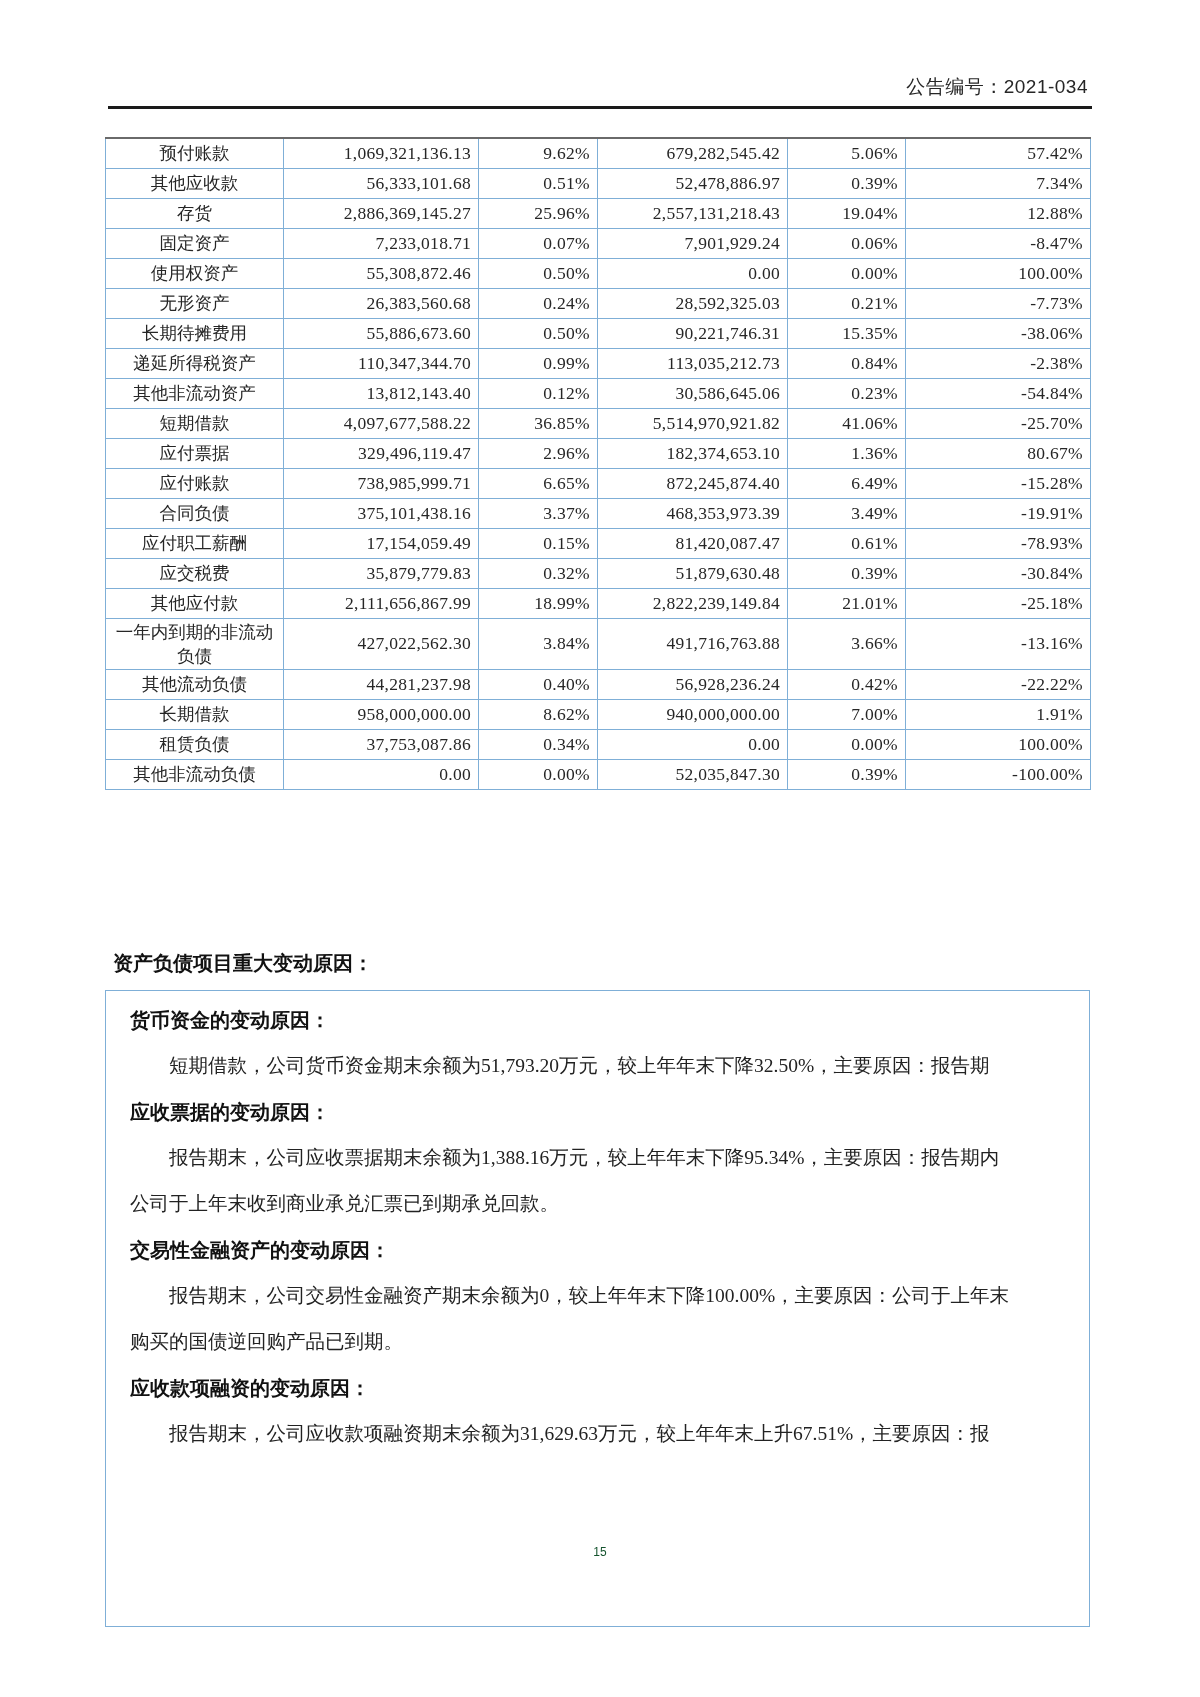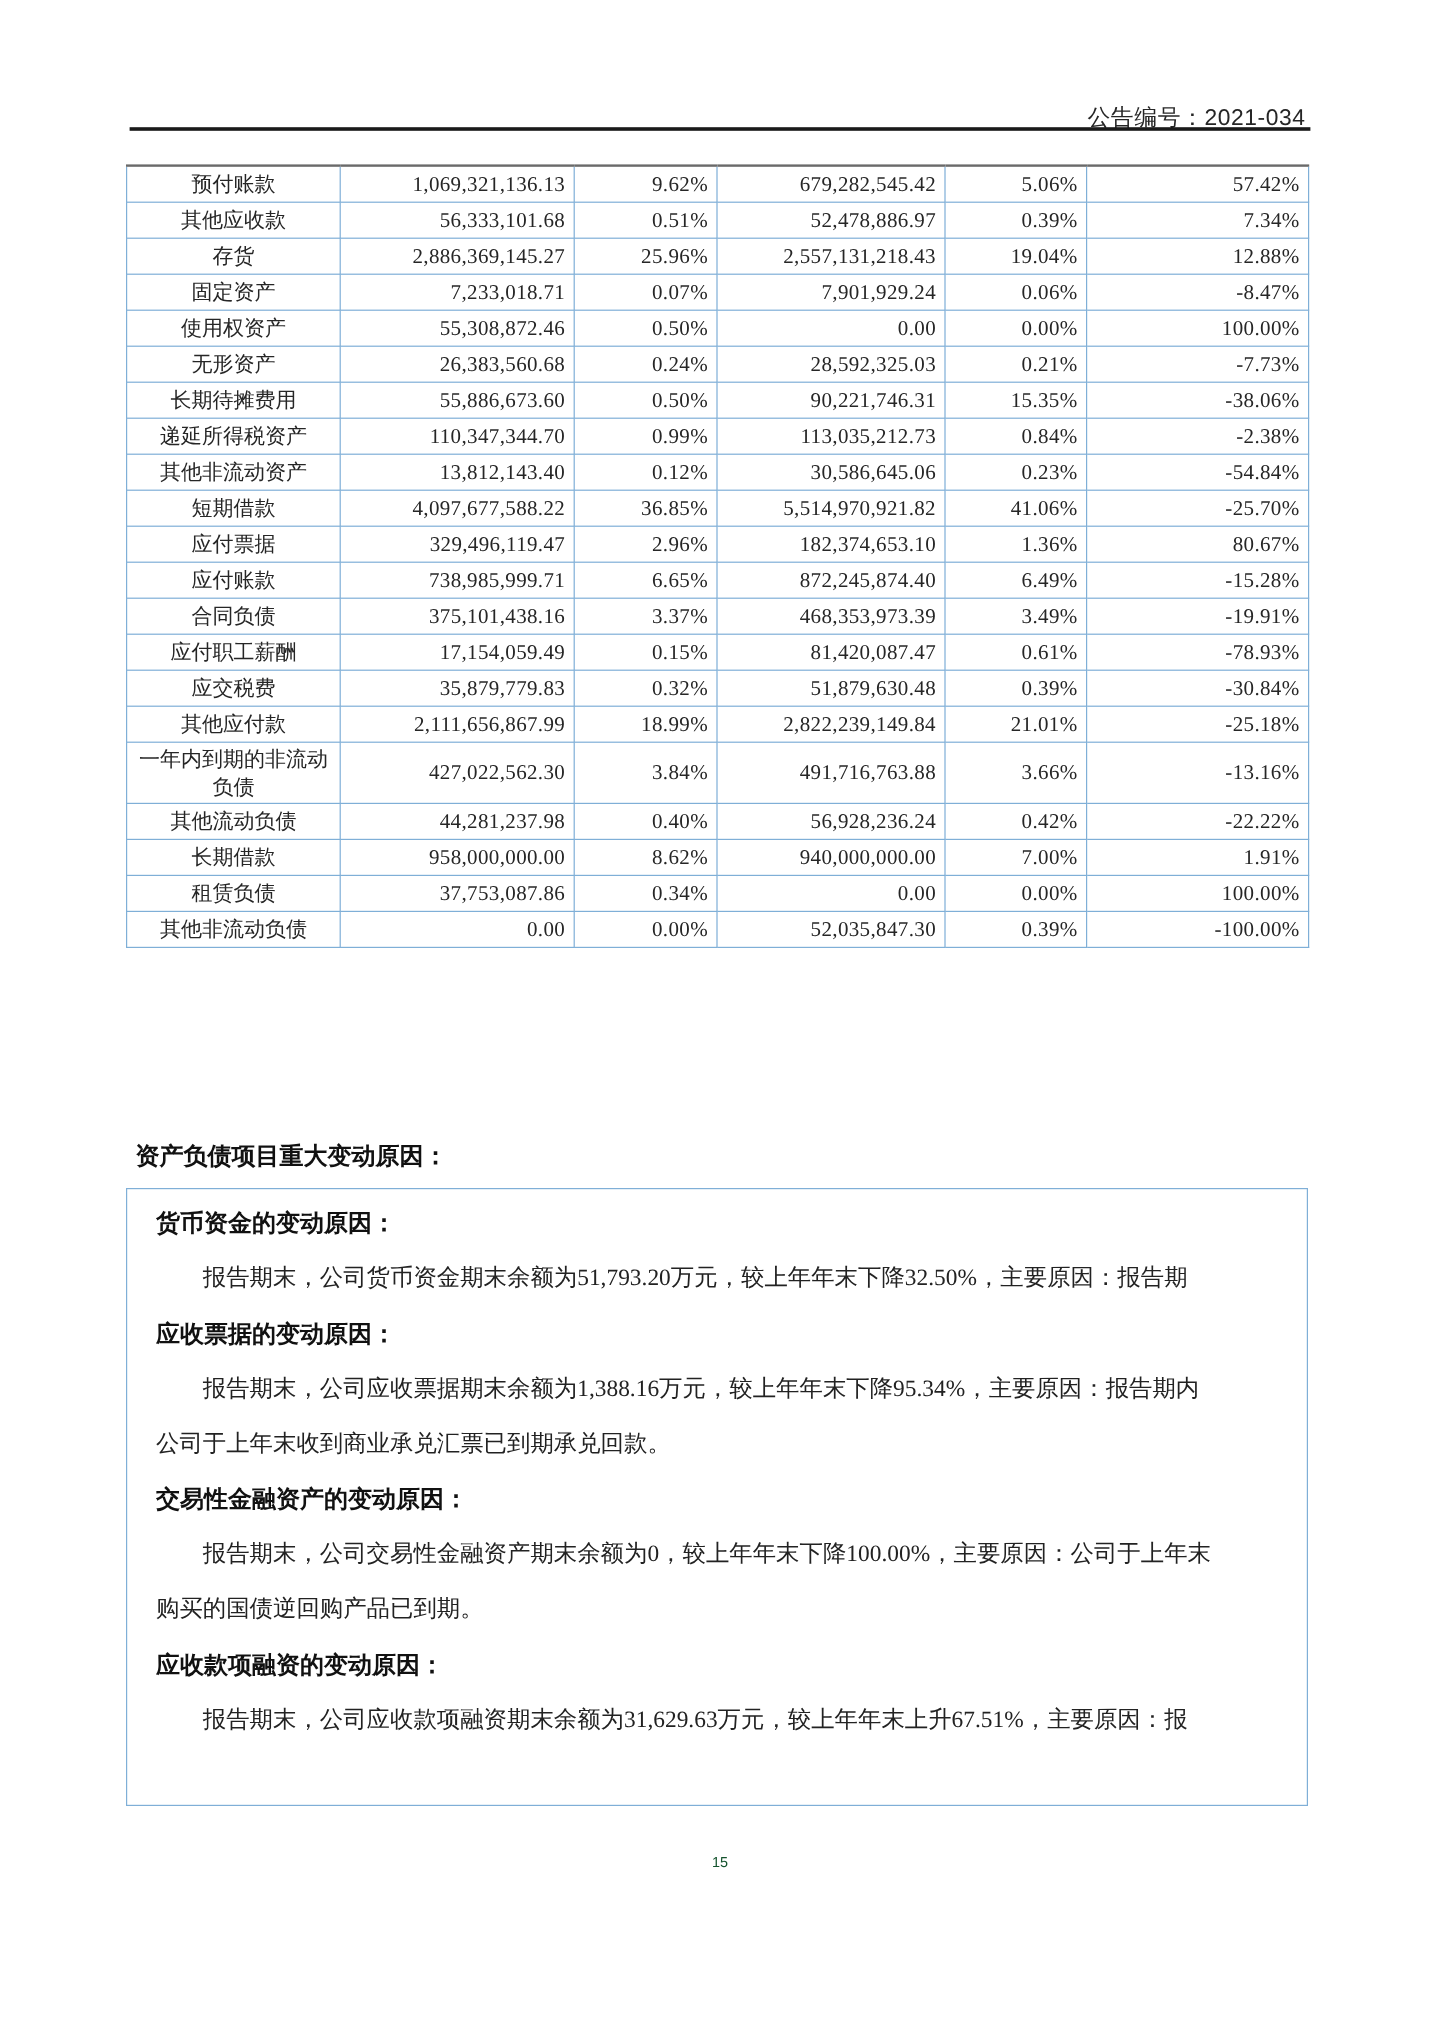--- a/index.html
+++ b/index.html
@@ -10,21 +10,20 @@
     margin:0 auto;
     background:#ffffff;
     font-family:"Liberation Serif", serif;
     color:#1f1f1f;
     overflow:hidden;
   }
   .doc-header {
     position:absolute; top:74px; right:112px;
     font-size:19px; letter-spacing:0.5px; color:#262626;
     font-family:"Liberation Sans", sans-serif;
-    margin-top:11px;
   }
   .header-rule {
     position:absolute; top:106px; left:108px; width:984px; height:3px;
     background:#1a1a1a;
   }
   table.fin {
     position:absolute; top:137px; left:105px; width:985px;
     border-collapse:collapse; table-layout:fixed;
     font-size:17.5px;
   }
@@ -36,21 +35,21 @@
   }
   table.fin tr:first-child td { border-top:2px solid #6a6a6a; }
   td.c-left  { text-align:center; }
   td.c-right { text-align:right; font-family:"Liberation Serif", serif; letter-spacing:0.3px; }
   .section-title {
     position:absolute; top:950px; left:113px;
     font-family:"Liberation Sans", sans-serif;
     font-weight:bold; font-size:20px; color:#111;text-align:right;
   }
   .reason-box {
-    position:absolute; top:990px; left:105px; width:985px; height:515px;
+    position:absolute; top:990px; left:105px; width:985px; height:637px;
     border:1.5px solid var(--tbl-border, #7fafd7);
     padding:6px 24px 0 24px;
   }
   .reason-heading {
     font-family:"Liberation Sans", sans-serif;
     font-weight:bold; font-size:20px; color:#111;
     line-height:46px; height:46px; white-space:nowrap; overflow:hidden;
   }
   .reason-line {
     font-size:19.5px; color:#222;
@@ -250,21 +249,21 @@
           <td class="c-right">0.39%</td>
           <td class="c-right">-100.00%</td>
         </tr>
       </tbody>
   </table>
 
   <div class="section-title">资产负债项目重大变动原因：</div>
 
   <div class="reason-box">
       <div class="reason-heading">货币资金的变动原因：</div>
-      <div class="reason-line indent">报告期末，公司货币资金期末余额为51,793.20万元，较上年年末下降32.50%，主要原因：报告期</div>
+      <div class="reason-line indent">短期借款，公司货币资金期末余额为51,793.20万元，较上年年末下降32.50%，主要原因：报告期</div>
       <div class="reason-heading">应收票据的变动原因：</div>
       <div class="reason-line indent">报告期末，公司应收票据期末余额为1,388.16万元，较上年年末下降95.34%，主要原因：报告期内</div>
       <div class="reason-line">公司于上年末收到商业承兑汇票已到期承兑回款。</div>
       <div class="reason-heading">交易性金融资产的变动原因：</div>
       <div class="reason-line indent">报告期末，公司交易性金融资产期末余额为0，较上年年末下降100.00%，主要原因：公司于上年末</div>
       <div class="reason-line">购买的国债逆回购产品已到期。</div>
       <div class="reason-heading">应收款项融资的变动原因：</div>
       <div class="reason-line indent">报告期末，公司应收款项融资期末余额为31,629.63万元，较上年年末上升67.51%，主要原因：报</div>
     </div>
 

